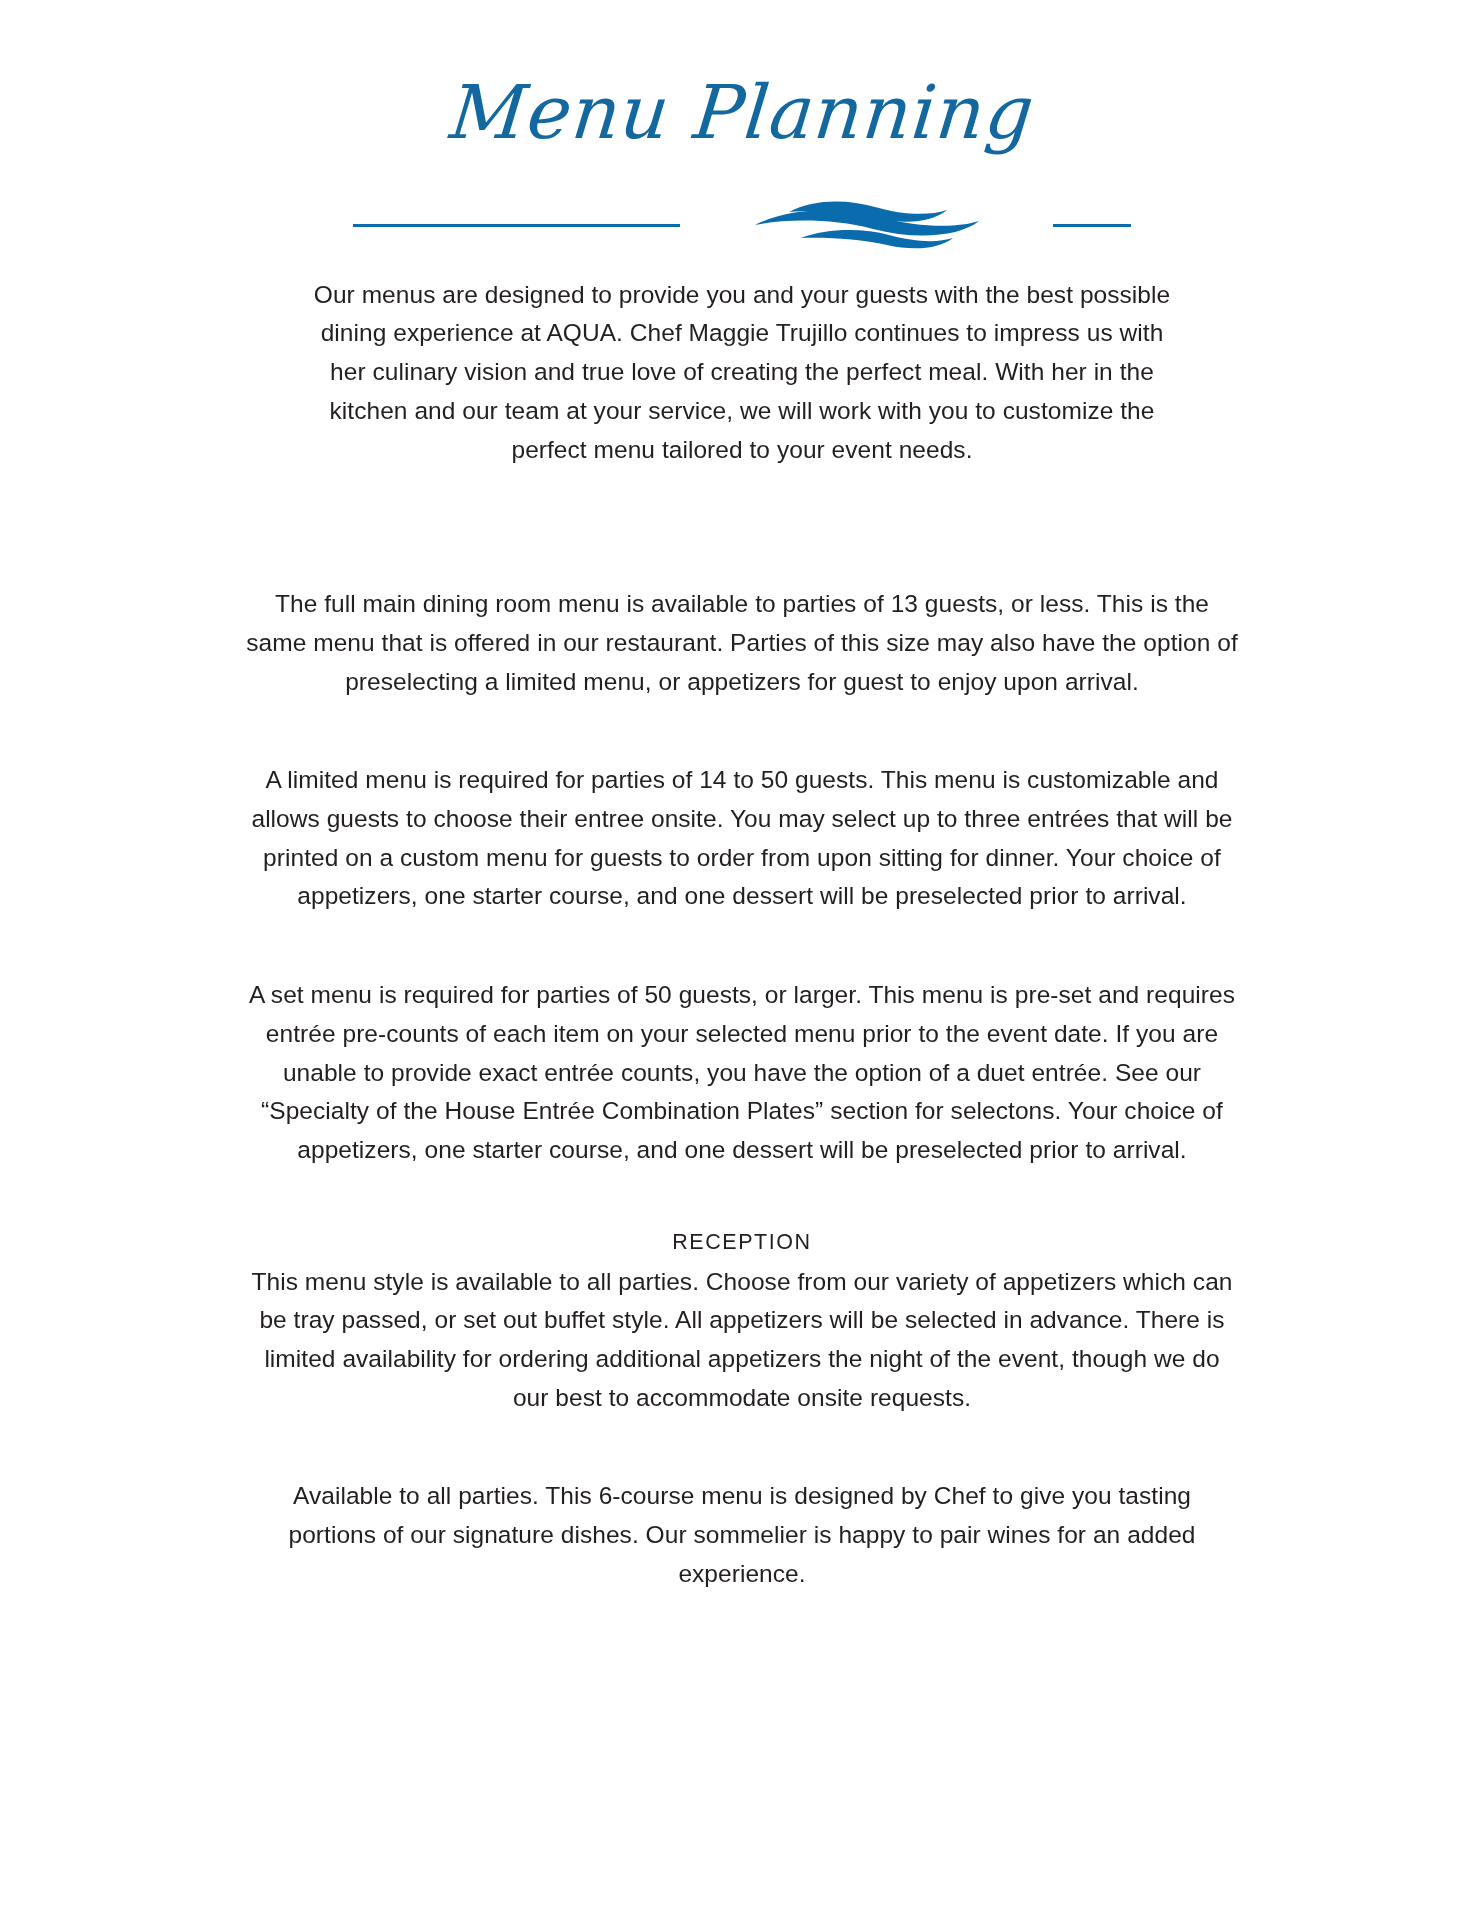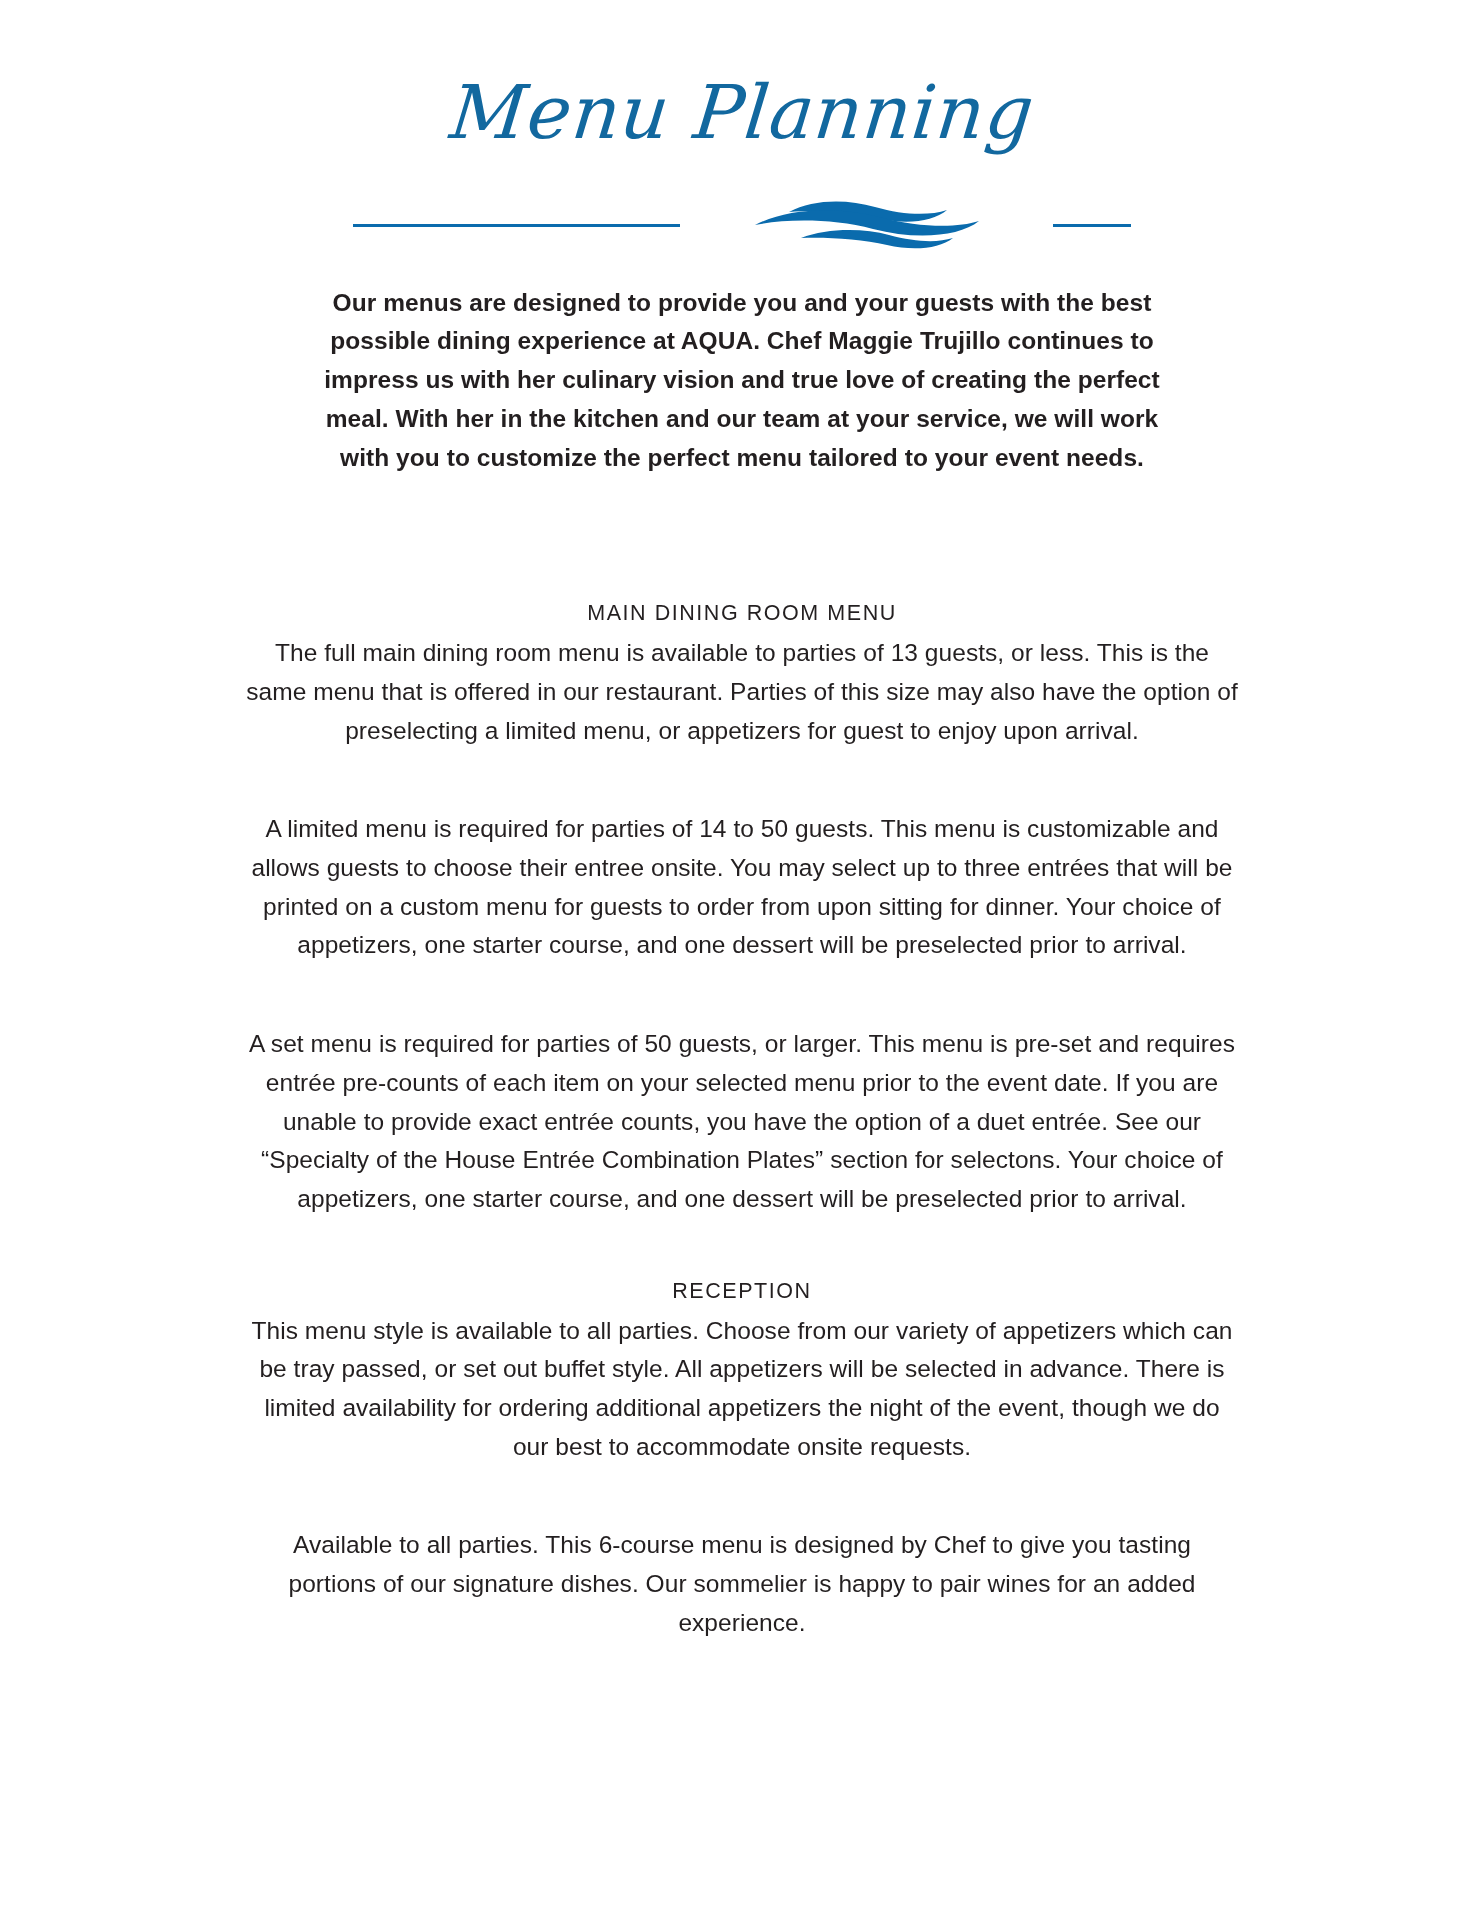--- a/index.html
+++ b/index.html
@@ -62,23 +62,23 @@
   
   .content {
     width: 1010px;
     margin: 0 auto;
     padding-top: 24px;
   }
   .intro {
     text-align: center;
     font-size: 24.5px;
     line-height: 1.58;
-    font-weight: 700;
+    font-weight: 400;
     color: #231f20;
-    margin: 8px auto;
+    margin: 0 auto;
     width: 880px;
     letter-spacing: 0.05px;
   }
 
   .section {
     text-align: center;
     margin-top: 60px;
   }
   .section-heading {
     font-size: 21.5px;
@@ -125,21 +125,20 @@
     </svg>
   </div>
 
   <div class="content">
 
     <p class="intro">Our menus are designed to provide you and your guests with the best possible dining experience at AQUA. Chef Maggie Trujillo continues to impress us with her culinary vision and true love of creating the perfect meal. With her in the kitchen and our team at your service, we will work with you to customize the perfect menu tailored to your event needs.</p>
 
     <div class="gap-lg"></div>
 
     <div class="section s-main">
-      <h2 class="section-heading">MAIN DINING ROOM MENU</h2>
       <p class="section-body">The full main dining room menu is available to parties of 13 guests, or less. This is the same menu that is offered in our restaurant. Parties of this size may also have the option of preselecting a limited menu, or appetizers for guest to enjoy upon arrival.</p>
     </div>
 
     <div class="section s-limited">
       <p class="section-body">A limited menu is required for parties of 14 to 50 guests. This menu is customizable and allows guests to choose their entree onsite. You may select up to three entrées that will be printed on a custom menu for guests to order from upon sitting for dinner. Your choice of appetizers, one starter course, and one dessert will be preselected prior to arrival.</p>
     </div>
 
     <div class="section s-set">
       <p class="section-body">A set menu is required for parties of 50 guests, or larger. This menu is pre-set and requires entrée pre-counts of each item on your selected menu prior to the event date. If you are unable to provide exact entrée counts, you have the option of a duet entrée. See our “Specialty of the House Entrée Combination Plates” section for selectons. Your choice of appetizers, one starter course, and one dessert will be preselected prior to arrival.</p>
     </div>

